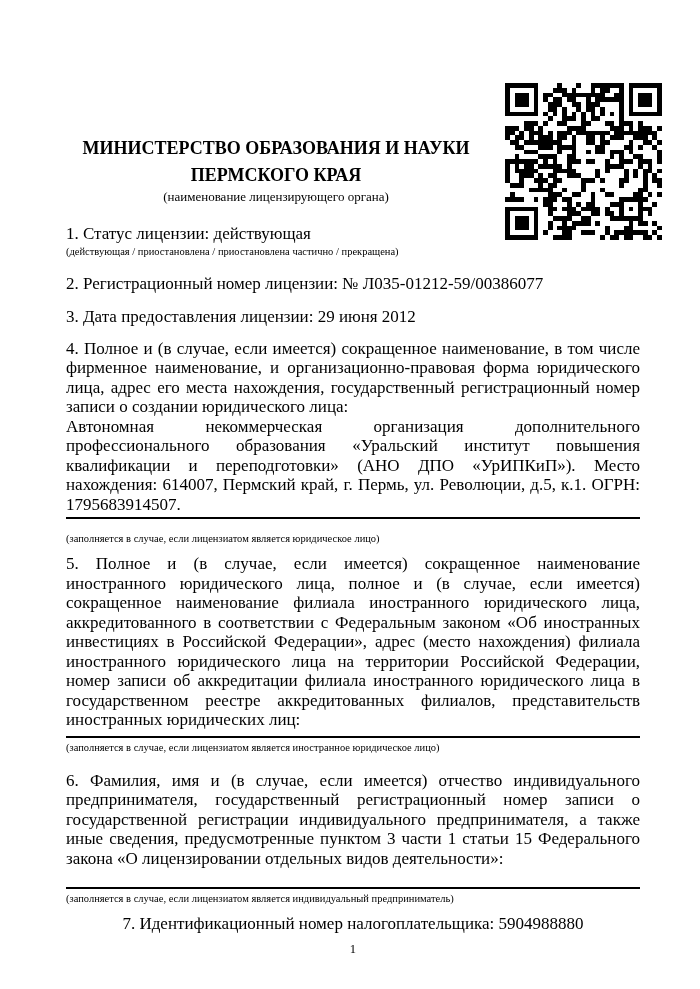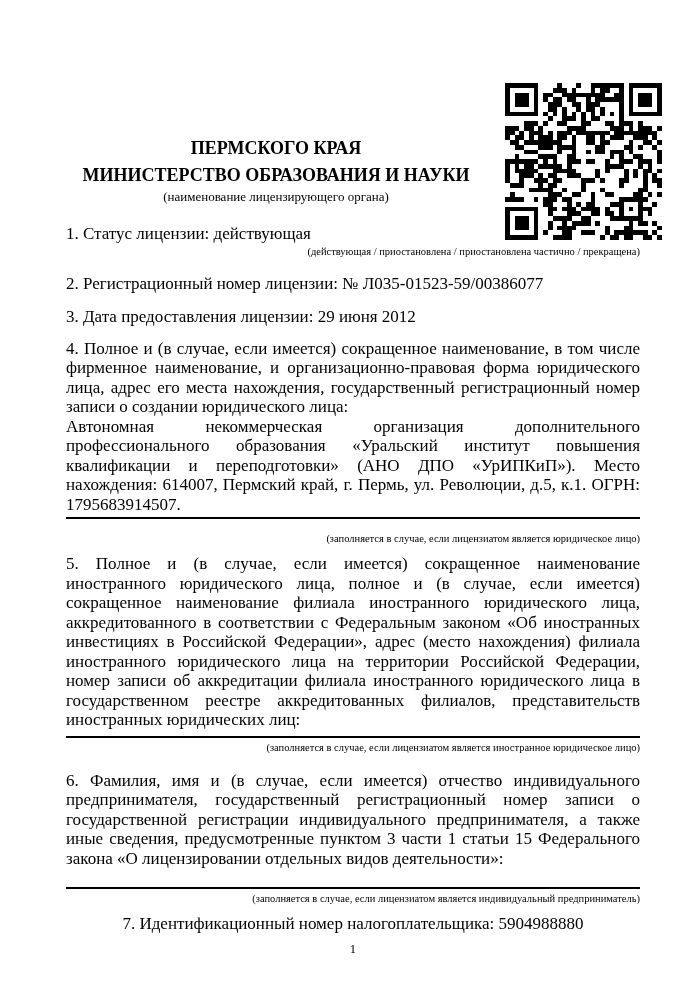--- a/index.html
+++ b/index.html
@@ -49,21 +49,21 @@
 
   .item {
     font-size: 17px;
     line-height: 19.5px;
   }
   .just { text-align: justify; text-align-last: left; }
 
   .small-caption {
     font-size: 10.5px;
     line-height: 15px;
-    text-align: right;
+    text-align: left;
   }
 
   .rule { border-top: 2px solid #000; height: 0; }
 
   .mt-item1 { margin-top: 20px; }
   .mt-cap1  { margin-top: 0; }
   .mt-item2 { margin-top: 15px; }
   .mt-item3 { margin-top: 14px; }
   .mt-item4 { margin-top: 12px; }
   .mt-rule4 { margin-top: 3px; }
@@ -636,30 +636,30 @@
         <rect x="26" y="32" width="1" height="1" fill="#000000"></rect>
         <rect x="29" y="32" width="1" height="1" fill="#000000"></rect>
         <rect x="30" y="32" width="1" height="1" fill="#000000"></rect>
         <rect x="32" y="32" width="1" height="1" fill="#000000"></rect>
       </svg>
   </div>
 
   <div class="content">
 
     <div class="ministry">
+      <div>МИНИСТЕРСТВО ОБРАЗОВАНИЯ И НАУКИ</div>
       <div>ПЕРМСКОГО КРАЯ</div>
-      <div>МИНИСТЕРСТВО ОБРАЗОВАНИЯ И НАУКИ</div>
     </div>
     <div class="ministry-caption">(наименование лицензирующего органа)</div>
 
 
     <div class="item mt-item1">1. Статус лицензии: действующая</div>
     <div class="small-caption mt-cap1">(действующая / приостановлена / приостановлена частично / прекращена)</div>
 
-    <div class="item mt-item2">2. Регистрационный номер лицензии: № Л035-01523-59/00386077</div>
+    <div class="item mt-item2">2. Регистрационный номер лицензии: № Л035-01212-59/00386077</div>
 
     <div class="item mt-item3">3. Дата предоставления лицензии: 29 июня 2012</div>
 
     <div class="item just mt-item4">
       <div class="just">4. Полное и (в случае, если имеется) сокращенное наименование, в том числе фирменное наименование, и организационно-правовая форма юридического лица, адрес его места нахождения, государственный регистрационный номер записи о создании юридического лица:</div>
       <div class="just">Автономная некоммерческая организация дополнительного профессионального образования «Уральский институт повышения квалификации и переподготовки» (АНО ДПО «УрИПКиП»). Место нахождения: 614007, Пермский край, г. Пермь, ул. Революции, д.5, к.1. ОГРН: 1795683914507.</div>
     </div>
     <div class="rule mt-rule4"></div>
     <div class="small-caption mt-cap4">(заполняется в случае, если лицензиатом является юридическое лицо)</div>
 

